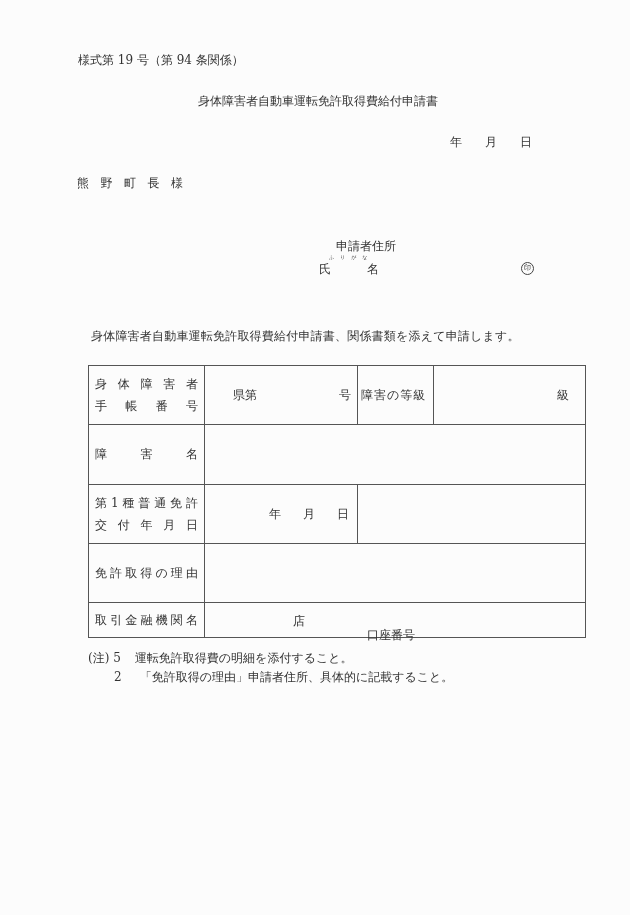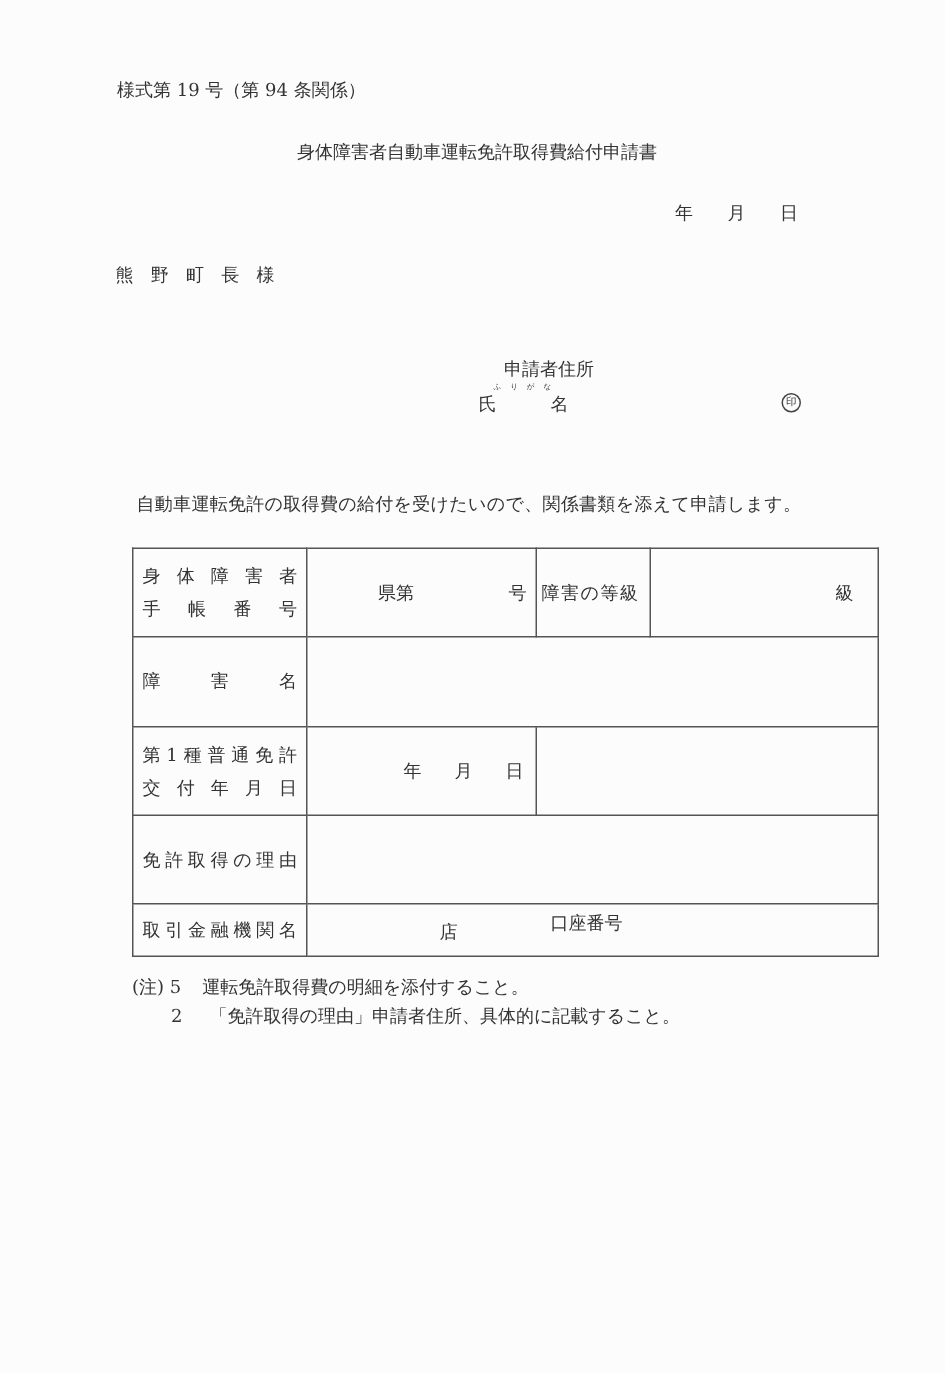--- a/index.html
+++ b/index.html
@@ -38,21 +38,21 @@
     <span>様</span>
   </div>
 </div>
 
 <div class="abs" style="left:336px;top:215px;margin-top:23px;">申請者住所</div>
 <div class="abs ruby" style="left:329px;top:254px;">ふりがな</div>
 <div class="abs" style="left:319px;top:261px;">氏</div>
 <div class="abs" style="left:367px;top:261px;">名</div>
 <div class="abs seal" style="left:521px;top:262px;">印</div>
 
-<div class="abs" style="left:91px;top:328px;letter-spacing:0.2px;">自動車運転免許の取得費の給付を受けたいので、関係書類を添えて申請します。</div>
+<div class="abs" style="left:91px;top:328px;letter-spacing:0.2px;">身体障害者自動車運転免許取得費給付申請書、関係書類を添えて申請します。</div>
 
 <table class="form">
   <colgroup>
       <col style="width:116px">
       <col style="width:153px">
       <col style="width:76px">
       <col>
     </colgroup>
   <tbody>
       <tr style="height:59px;">
@@ -64,21 +64,21 @@
             <span>害</span>
             <span>者</span>
           </div>
       <div class="line spread">
             <span>手</span>
             <span>帳</span>
             <span>番</span>
             <span>号</span>
           </div>
     </td>
-    <td style="padding-left:47px;">
+    <td style="padding-left:28px;">
       <div class="spread">
             <span>県第</span>
             <span>号</span>
           </div>
     </td>
     <td style="letter-spacing:1px;padding:0 3px;margin-left:46px;">障害の等級</td>
     <td style="text-align:right;padding-right:16px;"><span>級</span></td>
   </tr>
   <tr style="height:60px;">
     <td class="lbl">
@@ -139,21 +139,21 @@
             <span>引</span>
             <span>金</span>
             <span>融</span>
             <span>機</span>
             <span>関</span>
             <span>名</span>
           </div>
     </td>
     <td colspan="3" style="position:relative;">
       <span class="abs" style="left:88px;top:10px;">店</span>
-      <span class="abs" style="left:162px;top:4px;">口座番号</span>
+      <span class="abs" style="left:162px;top:24px;">口座番号</span>
     </td>
   </tr>
 </tbody>
   </table>
 
 <div class="abs" style="left:88px;top:650px;">
   <span>(注) 5</span><span style="display:inline-block;width:14px;"></span><span>運転免許取得費の明細を添付すること。</span>
 </div>
 <div class="abs" style="left:114px;top:669px;">
   <span>2</span><span style="display:inline-block;width:18px;"></span><span>「免許取得の理由」申請者住所、具体的に記載すること。</span>

